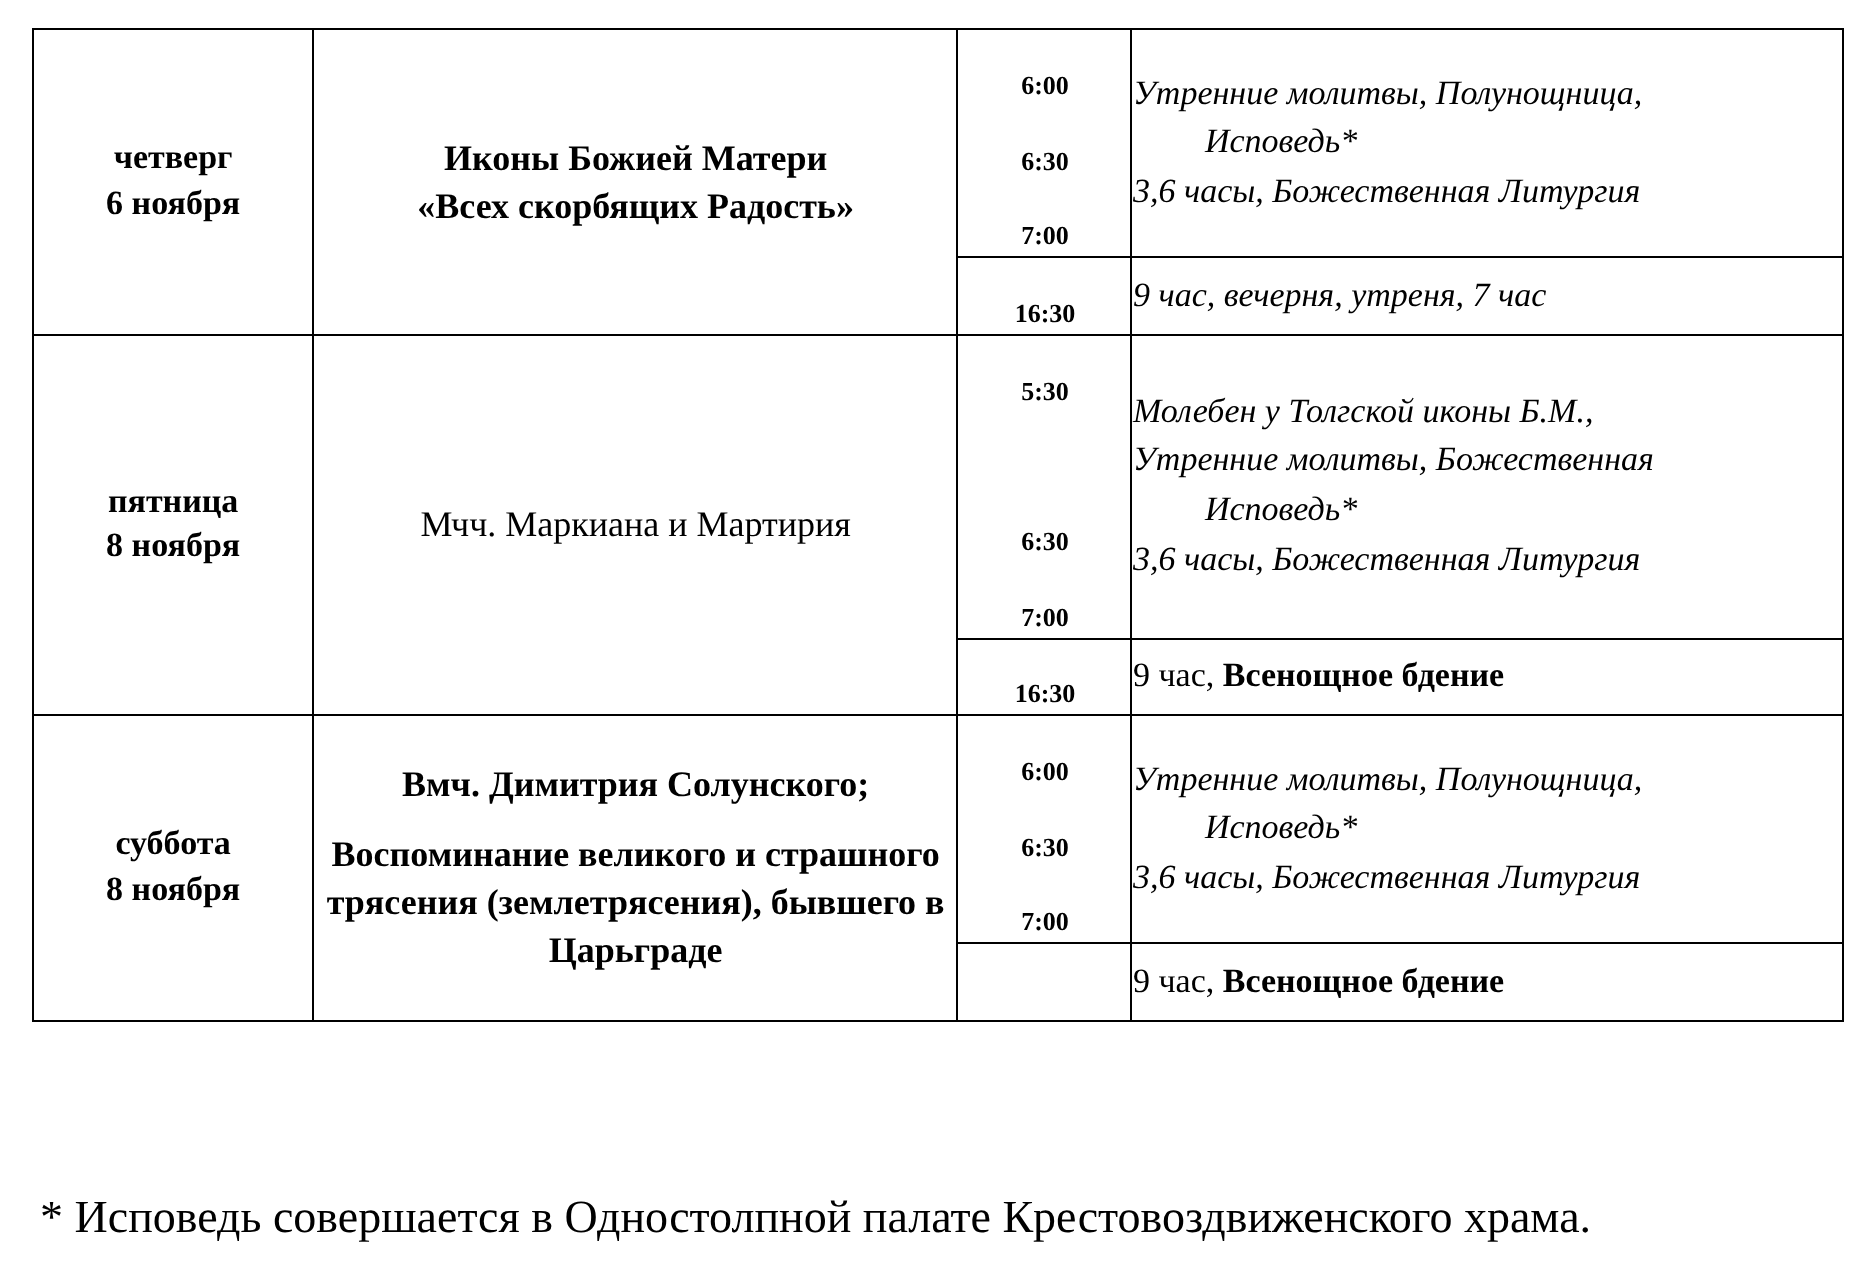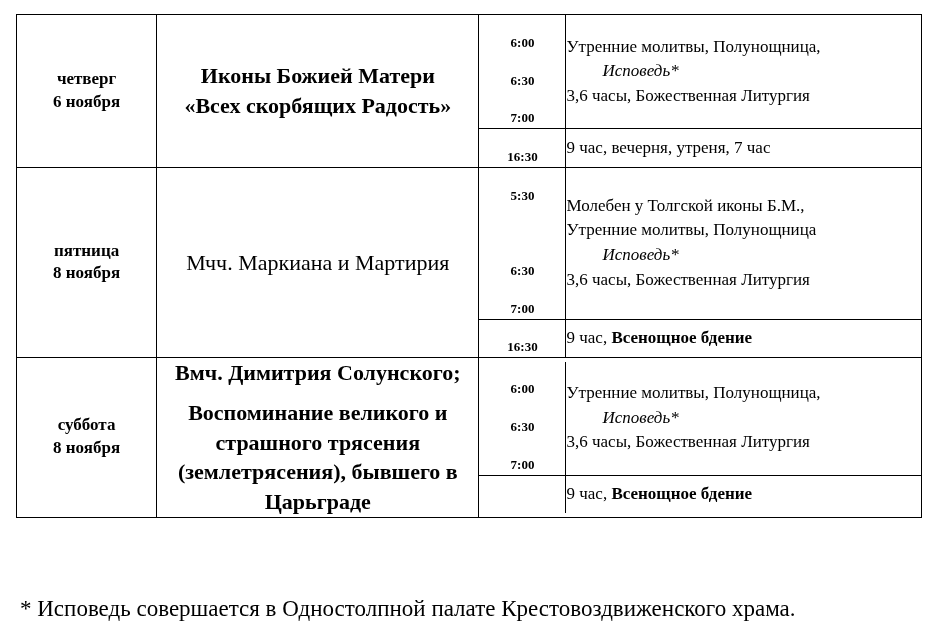--- a/index.html
+++ b/index.html
@@ -39,21 +39,21 @@
   .day-cell {
     text-align: center;
     font-weight: bold;
     font-size: 17px;
     line-height: 1.35;
     padding: 6px 4px;
     margin-left: 24px;
   }
   .title-cell {
     text-align: center;
-    font-size: 22px;
+    font-size: 18px;
     line-height: 1.35;
     padding: 8px 10px;
   }
   .title-cell.bold { font-weight: bold; }
   .red { color: #e00000; }
   .time-cell {
     width: 86px;
     text-align: center;
     font-weight: bold;
     font-size: 13px;
@@ -62,21 +62,21 @@
     border-right: 1px solid #000000 !important;
     vertical-align: middle;
     white-space: pre-line;
   }
   .desc-cell {
     font-size: 17px;
     line-height: 1.45;
     padding: 7px 10px;
     vertical-align: middle;
   }
-  .desc-cell .ln { display: block; }
+  .desc-cell .ln { display: block; font-style: italic; }
   .ital { font-style: italic; margin-left: 36px; }
   .b { font-weight: bold; }
   .grp-inner {
     border-collapse: collapse;
     width: 100%;
     table-layout: fixed;
   }
   .grp-inner > tbody > tr > td { border: 0; padding: 0; }
   .grp-inner > tbody > tr.sep > td { border-bottom: 1px solid #000000; }
   .footnote {
@@ -150,21 +150,21 @@
             <tbody>
               <tr class="sep">
                 <td class="time-cell col-time">
                   <span>5:30</span><br>
                   <span style="visibility:hidden">&nbsp;</span><br>
                   <span>6:30</span><br>
                   <span>7:00</span>
                 </td>
                 <td class="desc-cell col-desc">
                   <span class="ln">Молебен у Толгской иконы Б.М.,</span>
-                  <span class="ln">Утренние молитвы, Полунощница</span>
+                  <span class="ln">Утренние молитвы, Божественная</span>
                   <span class="ln ital">Исповедь*</span>
                   <span class="ln">3,6 часы, Божественная Литургия</span>
                 </td>
               </tr>
               <tr>
                 <td class="time-cell col-time">
                   <span>16:30</span>
                 </td>
                 <td class="desc-cell col-desc">
                   <span>9 час, </span><span class="b">Всенощное бдение</span>

